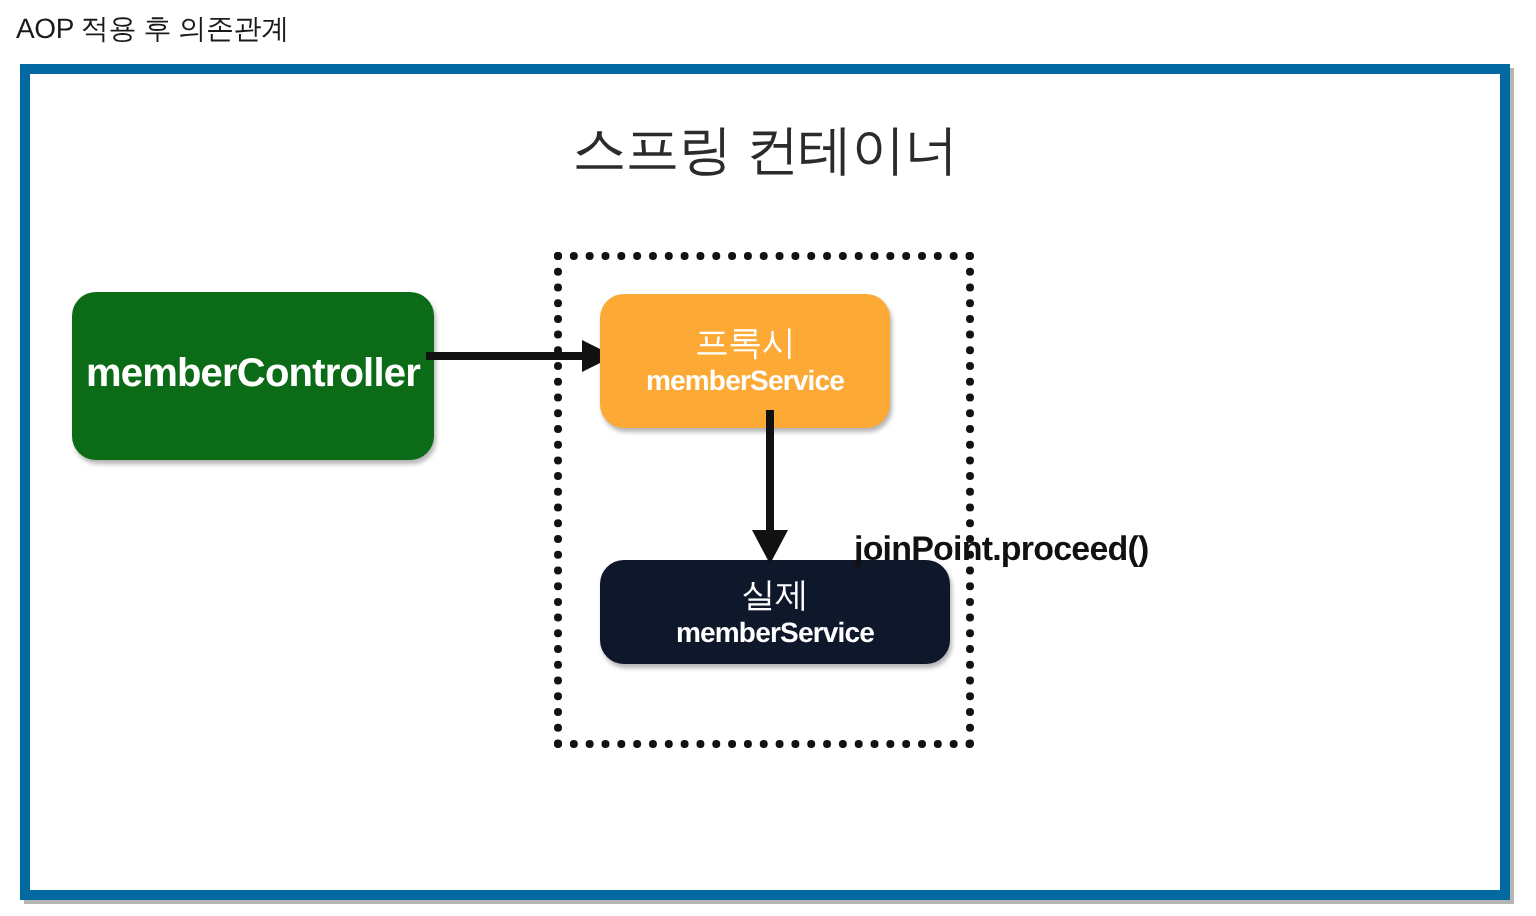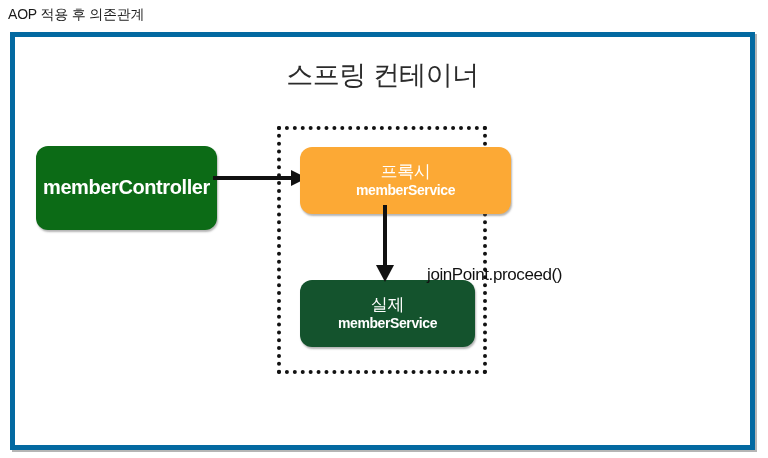--- a/index.html
+++ b/index.html
@@ -96,31 +96,31 @@
     height: 84px;
     background: #0c6b16;
   }
   #node-member-controller .line-en {
     font-size: 20px;
   }
 
   #node-proxy-service {
     left: 19px;
     top: 17px;
-    width: 211px;
+    width: 145px;
     height: 67px;
     background: #fca935;
   }
 
   #node-real-service {
     left: 19px;
     top: 150px;
     width: 175px;
-    height: 67px;
-    background: #14532d;
+    height: 52px;
+    background: #0f172a;
   }
 
   
   #arrow-controller-to-proxy {
     position: absolute;
     left: 198px;
     top: 131px;
     width: 95px;
     height: 20px;
   }
@@ -131,21 +131,21 @@
     width: 24px;
     height: 78px;
   }
 
   
   #joinpoint-label {
     position: absolute;
     left: 412px;
     top: 228px;
     font-size: 17px;
-    font-weight: normal;
+    font-weight: bold;
     color: #111111;
     letter-spacing: -0.4px;
     white-space: nowrap;
   }
 </style>
 </head>
 <body>
 
 <div id="caption">AOP 적용 후 의존관계</div>
 

